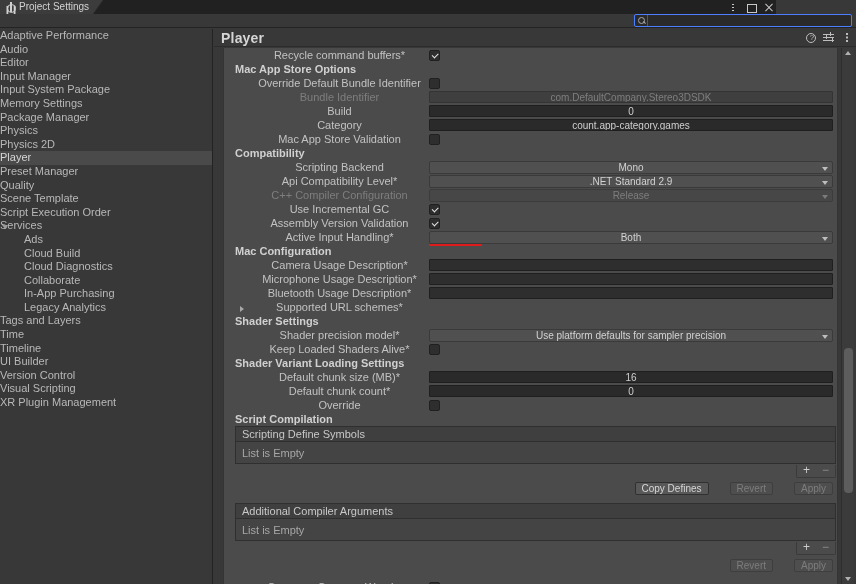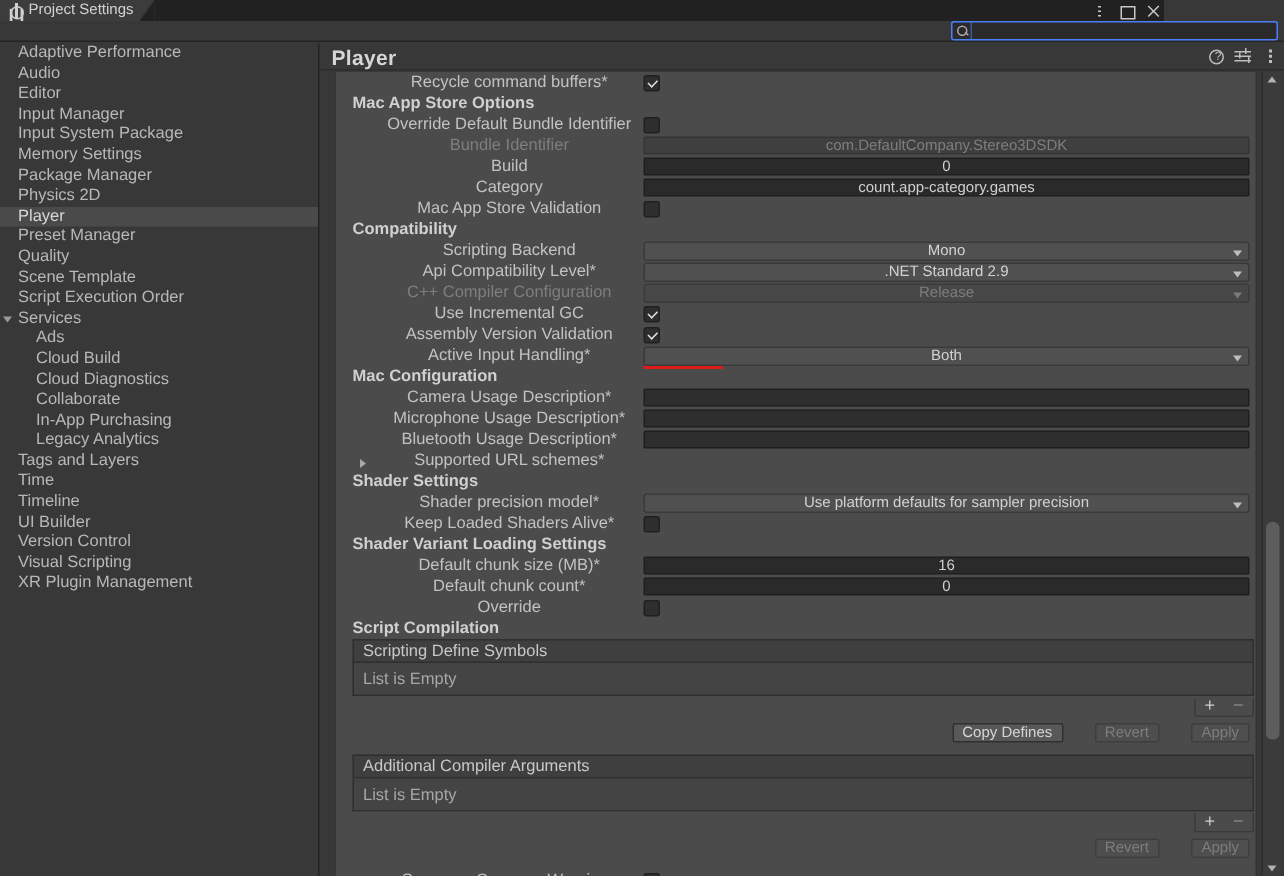--- a/index.html
+++ b/index.html
@@ -97,21 +97,21 @@
 
   
   .sidebar{
     position:absolute; left:0; top:29px; width:213px; bottom:0;
     background:#383838;
     border-right:1px solid #232323;
     overflow:hidden;
   }
   .side-item{
     position:relative; height:13.6px; line-height:13.6px;
-    padding-left:12px; font-size:11px; color:#b8b8b8;
+    font-size:11px; color:#b8b8b8;
     white-space:nowrap; cursor:default;
   }
   .side-item.child{ padding-left:24px; }
   .side-item.selected{ background:#4a4a4a; color:#d6d6d6; }
   .side-item .arrow{
     position:absolute; left:2px; top:5px;
     width:0;height:0;
     border-left:4px solid #9a9a9a;
     border-top:3px solid transparent;
     border-bottom:3px solid transparent;
@@ -331,20 +331,21 @@
 
   <div class="sidebar">
     <div id="sidebar-list">
         <div class="side-item"><span>Adaptive Performance</span></div>
         <div class="side-item"><span>Audio</span></div>
         <div class="side-item"><span>Editor</span></div>
         <div class="side-item"><span>Input Manager</span></div>
         <div class="side-item"><span>Input System Package</span></div>
         <div class="side-item"><span>Memory Settings</span></div>
         <div class="side-item"><span>Package Manager</span></div>
+        <div class="side-item"><span>Physics</span></div>
         <div class="side-item"><span>Physics 2D</span></div>
         <div class="side-item selected"><span>Player</span></div>
         <div class="side-item"><span>Preset Manager</span></div>
         <div class="side-item"><span>Quality</span></div>
         <div class="side-item"><span>Scene Template</span></div>
         <div class="side-item"><span>Script Execution Order</span></div>
         <div class="side-item"><span class="arrow open"></span><span>Services</span></div>
         <div class="side-item child"><span>Ads</span></div>
         <div class="side-item child"><span>Cloud Build</span></div>
         <div class="side-item child"><span>Cloud Diagnostics</span></div>

